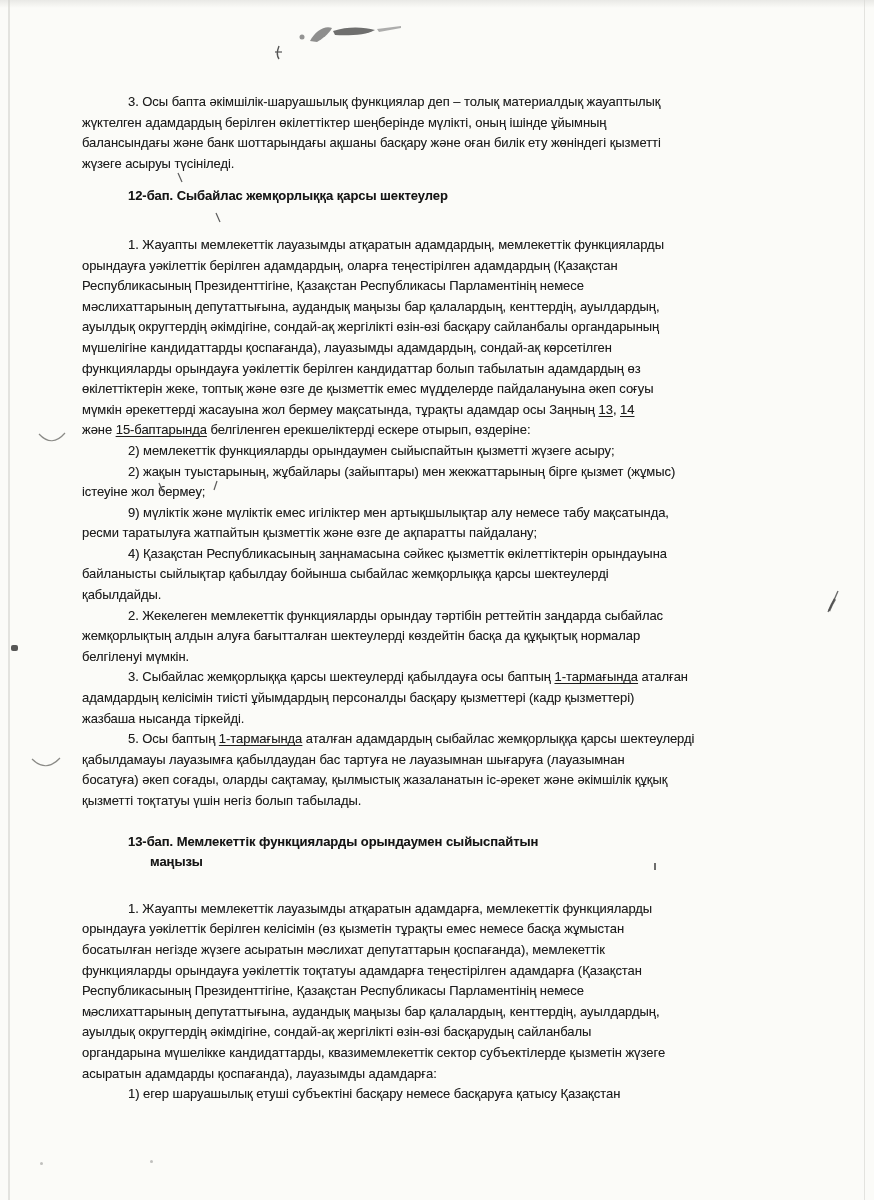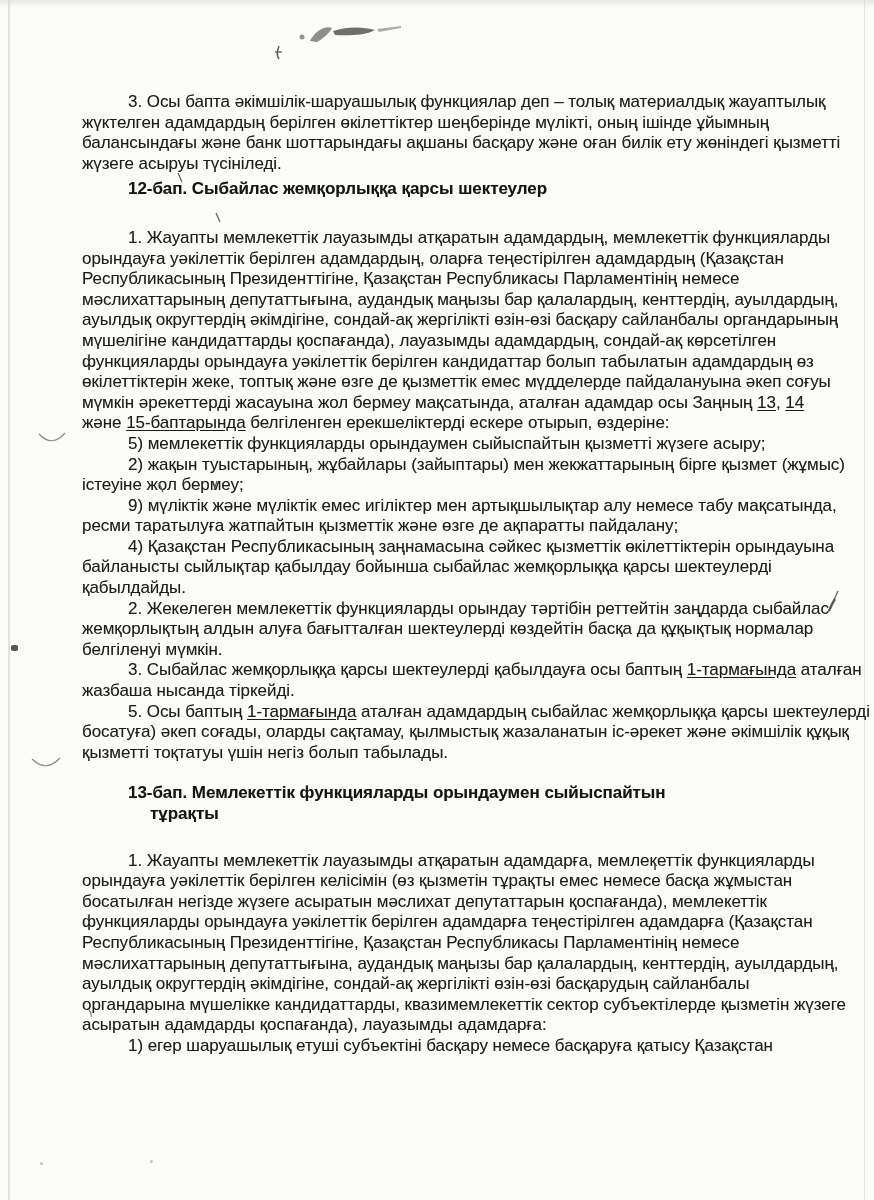--- a/index.html
+++ b/index.html
@@ -22,32 +22,32 @@
     position:absolute;left:8px;top:0;width:2px;height:1200px;
     background:#cfcfca;opacity:.55;
   }
   .edge-line-right{
     position:absolute;left:864px;top:0;width:1px;height:1200px;
     background:#d8d8d4;opacity:.7;
   }
   
   .text-layer{
     position:absolute;left:82px;top:92px;width:714px;
-    font-size:17px;line-height:20.6px;letter-spacing:-0.05px;
+    font-size:13px;line-height:20.6px;letter-spacing:-0.05px;
     text-shadow:0 0 .5px rgba(30,30,30,.35);
   }
   .block{margin:0;}
   .line{white-space:nowrap;}
   .clause .line.first{padding-left:46px;}
   .heading{font-weight:bold;color:#151515;}
   .heading .line{padding-left:46px;}
   .heading .line:not(.first){padding-left:68px;}
   .uline{text-decoration:underline;text-underline-offset:2px;}
   
-  [data-name="article-12-heading"]{margin-top:5px;margin-bottom:28px;}
+  [data-name="article-12-heading"]{margin-top:12px;margin-bottom:28px;}
   [data-name="article-13-heading"]{margin-top:20px;margin-bottom:26px;}
   
   .artifact{position:absolute;pointer-events:none;}
   .tick{width:8px;height:11px;}
   .speck{width:3px;height:3px;background:#9a9a96;border-radius:50%;opacity:.6;}
   .blob{width:7px;height:6px;background:#3a3a3a;border-radius:2px;opacity:.85;}
 </style>
 </head>
 <body>
 
@@ -68,25 +68,25 @@
       </div>
       <div class="block clause" data-name="article-12-clause-1">
         <div class="line first" data-name="text-line"><span data-name="text-run">1. Жауапты мемлекеттік лауазымды атқаратын адамдардың, мемлекеттік функцияларды</span></div>
         <div class="line" data-name="text-line"><span data-name="text-run">орындауға уәкілеттік берілген адамдардың, оларға теңестірілген адамдардың (Қазақстан</span></div>
         <div class="line" data-name="text-line"><span data-name="text-run">Республикасының Президенттігіне, Қазақстан Республикасы Парламентінің немесе</span></div>
         <div class="line" data-name="text-line"><span data-name="text-run">мәслихаттарының депутаттығына, аудандық маңызы бар қалалардың, кенттердің, ауылдардың,</span></div>
         <div class="line" data-name="text-line"><span data-name="text-run">ауылдық округтердің әкімдігіне, сондай-ақ жергілікті өзін-өзі басқару сайланбалы органдарының</span></div>
         <div class="line" data-name="text-line"><span data-name="text-run">мүшелігіне кандидаттарды қоспағанда), лауазымды адамдардың, сондай-ақ көрсетілген</span></div>
         <div class="line" data-name="text-line"><span data-name="text-run">функцияларды орындауға уәкілеттік берілген кандидаттар болып табылатын адамдардың өз</span></div>
         <div class="line" data-name="text-line"><span data-name="text-run">өкілеттіктерін жеке, топтық және өзге де қызметтік емес мүдделерде пайдалануына әкеп соғуы</span></div>
-        <div class="line" data-name="text-line"><span data-name="text-run">мүмкін әрекеттерді жасауына жол бермеу мақсатында, аталған адамдар осы Заңның </span><span data-name="law-reference" class="uline">13</span><span data-name="text-run">, </span><span data-name="law-reference" class="uline">14</span></div>
+        <div class="line" data-name="text-line"><span data-name="text-run">мүмкін әрекеттерді жасауына жол бермеу мақсатында, тұрақты адамдар осы Заңның </span><span data-name="law-reference" class="uline">13</span><span data-name="text-run">, </span><span data-name="law-reference" class="uline">14</span></div>
         <div class="line" data-name="text-line"><span data-name="text-run">және </span><span data-name="law-reference" class="uline">15-баптарында</span><span data-name="text-run"> белгіленген ерекшеліктерді ескере отырып, өздеріне:</span></div>
       </div>
       <div class="block clause" data-name="article-12-clause-1-item-1">
-        <div class="line first" data-name="text-line"><span data-name="text-run">5) мемлекеттік функцияларды орындаумен сыйыспайтын қызметті жүзеге асыру;</span></div>
+        <div class="line first" data-name="text-line"><span data-name="text-run">2) мемлекеттік функцияларды орындаумен сыйыспайтын қызметті жүзеге асыру;</span></div>
       </div>
       <div class="block clause" data-name="article-12-clause-1-item-2">
         <div class="line first" data-name="text-line"><span data-name="text-run">2) жақын туыстарының, жұбайлары (зайыптары) мен жекжаттарының бірге қызмет (жұмыс)</span></div>
         <div class="line" data-name="text-line"><span data-name="text-run">істеуіне жол бермеу;</span></div>
       </div>
       <div class="block clause" data-name="article-12-clause-1-item-3">
         <div class="line first" data-name="text-line"><span data-name="text-run">9) мүліктік және мүліктік емес игіліктер мен артықшылықтар алу немесе табу мақсатында,</span></div>
         <div class="line" data-name="text-line"><span data-name="text-run">ресми таратылуға жатпайтын қызметтік және өзге де ақпаратты пайдалану;</span></div>
       </div>
       <div class="block clause" data-name="article-12-clause-1-item-4">
@@ -94,36 +94,38 @@
         <div class="line" data-name="text-line"><span data-name="text-run">байланысты сыйлықтар қабылдау бойынша сыбайлас жемқорлыққа қарсы шектеулерді</span></div>
         <div class="line" data-name="text-line"><span data-name="text-run">қабылдайды.</span></div>
       </div>
       <div class="block clause" data-name="article-12-clause-2">
         <div class="line first" data-name="text-line"><span data-name="text-run">2. Жекелеген мемлекеттік функцияларды орындау тәртібін реттейтін заңдарда сыбайлас</span></div>
         <div class="line" data-name="text-line"><span data-name="text-run">жемқорлықтың алдын алуға бағытталған шектеулерді көздейтін басқа да құқықтық нормалар</span></div>
         <div class="line" data-name="text-line"><span data-name="text-run">белгіленуі мүмкін.</span></div>
       </div>
       <div class="block clause" data-name="article-12-clause-3">
         <div class="line first" data-name="text-line"><span data-name="text-run">3. Сыбайлас жемқорлыққа қарсы шектеулерді қабылдауға осы баптың </span><span data-name="law-reference" class="uline">1-тармағында</span><span data-name="text-run"> аталған</span></div>
+        <div class="line" data-name="text-line"><span data-name="text-run">адамдардың келісімін тиісті ұйымдардың персоналды басқару қызметтері (кадр қызметтері)</span></div>
         <div class="line" data-name="text-line"><span data-name="text-run">жазбаша нысанда тіркейді.</span></div>
       </div>
       <div class="block clause" data-name="article-12-clause-4">
         <div class="line first" data-name="text-line"><span data-name="text-run">5. Осы баптың </span><span data-name="law-reference" class="uline">1-тармағында</span><span data-name="text-run"> аталған адамдардың сыбайлас жемқорлыққа қарсы шектеулерді</span></div>
+        <div class="line" data-name="text-line"><span data-name="text-run">қабылдамауы лауазымға қабылдаудан бас тартуға не лауазымнан шығаруға (лауазымнан</span></div>
         <div class="line" data-name="text-line"><span data-name="text-run">босатуға) әкеп соғады, оларды сақтамау, қылмыстық жазаланатын іс-әрекет және әкімшілік құқық</span></div>
         <div class="line" data-name="text-line"><span data-name="text-run">қызметті тоқтатуы үшін негіз болып табылады.</span></div>
       </div>
       <div class="block heading" data-name="article-13-heading">
         <div class="line first" data-name="text-line"><span data-name="text-run">13-бап. Мемлекеттік функцияларды орындаумен сыйыспайтын</span></div>
-        <div class="line" data-name="text-line"><span data-name="text-run">тұрақты</span></div>
+        <div class="line" data-name="text-line"><span data-name="text-run">маңызы</span></div>
       </div>
       <div class="block clause" data-name="article-13-clause-1">
         <div class="line first" data-name="text-line"><span data-name="text-run">1. Жауапты мемлекеттік лауазымды атқаратын адамдарға, мемлекеттік функцияларды</span></div>
         <div class="line" data-name="text-line"><span data-name="text-run">орындауға уәкілеттік берілген келісімін (өз қызметін тұрақты емес немесе басқа жұмыстан</span></div>
         <div class="line" data-name="text-line"><span data-name="text-run">босатылған негізде жүзеге асыратын мәслихат депутаттарын қоспағанда), мемлекеттік</span></div>
-        <div class="line" data-name="text-line"><span data-name="text-run">функцияларды орындауға уәкілеттік берілген адамдарға теңестірілген адамдарға (Қазақстан</span></div>
+        <div class="line" data-name="text-line"><span data-name="text-run">функцияларды орындауға уәкілеттік тоқтатуы адамдарға теңестірілген адамдарға (Қазақстан</span></div>
         <div class="line" data-name="text-line"><span data-name="text-run">Республикасының Президенттігіне, Қазақстан Республикасы Парламентінің немесе</span></div>
         <div class="line" data-name="text-line"><span data-name="text-run">мәслихаттарының депутаттығына, аудандық маңызы бар қалалардың, кенттердің, ауылдардың,</span></div>
         <div class="line" data-name="text-line"><span data-name="text-run">ауылдық округтердің әкімдігіне, сондай-ақ жергілікті өзін-өзі басқарудың сайланбалы</span></div>
         <div class="line" data-name="text-line"><span data-name="text-run">органдарына мүшелікке кандидаттарды, квазимемлекеттік сектор субъектілерде қызметін жүзеге</span></div>
         <div class="line" data-name="text-line"><span data-name="text-run">асыратын адамдарды қоспағанда), лауазымды адамдарға:</span></div>
       </div>
       <div class="block clause" data-name="article-13-clause-1-item-1">
         <div class="line first" data-name="text-line"><span data-name="text-run">1) егер шаруашылық етуші субъектіні басқару немесе басқаруға қатысу Қазақстан</span></div>
       </div>
     </div>

